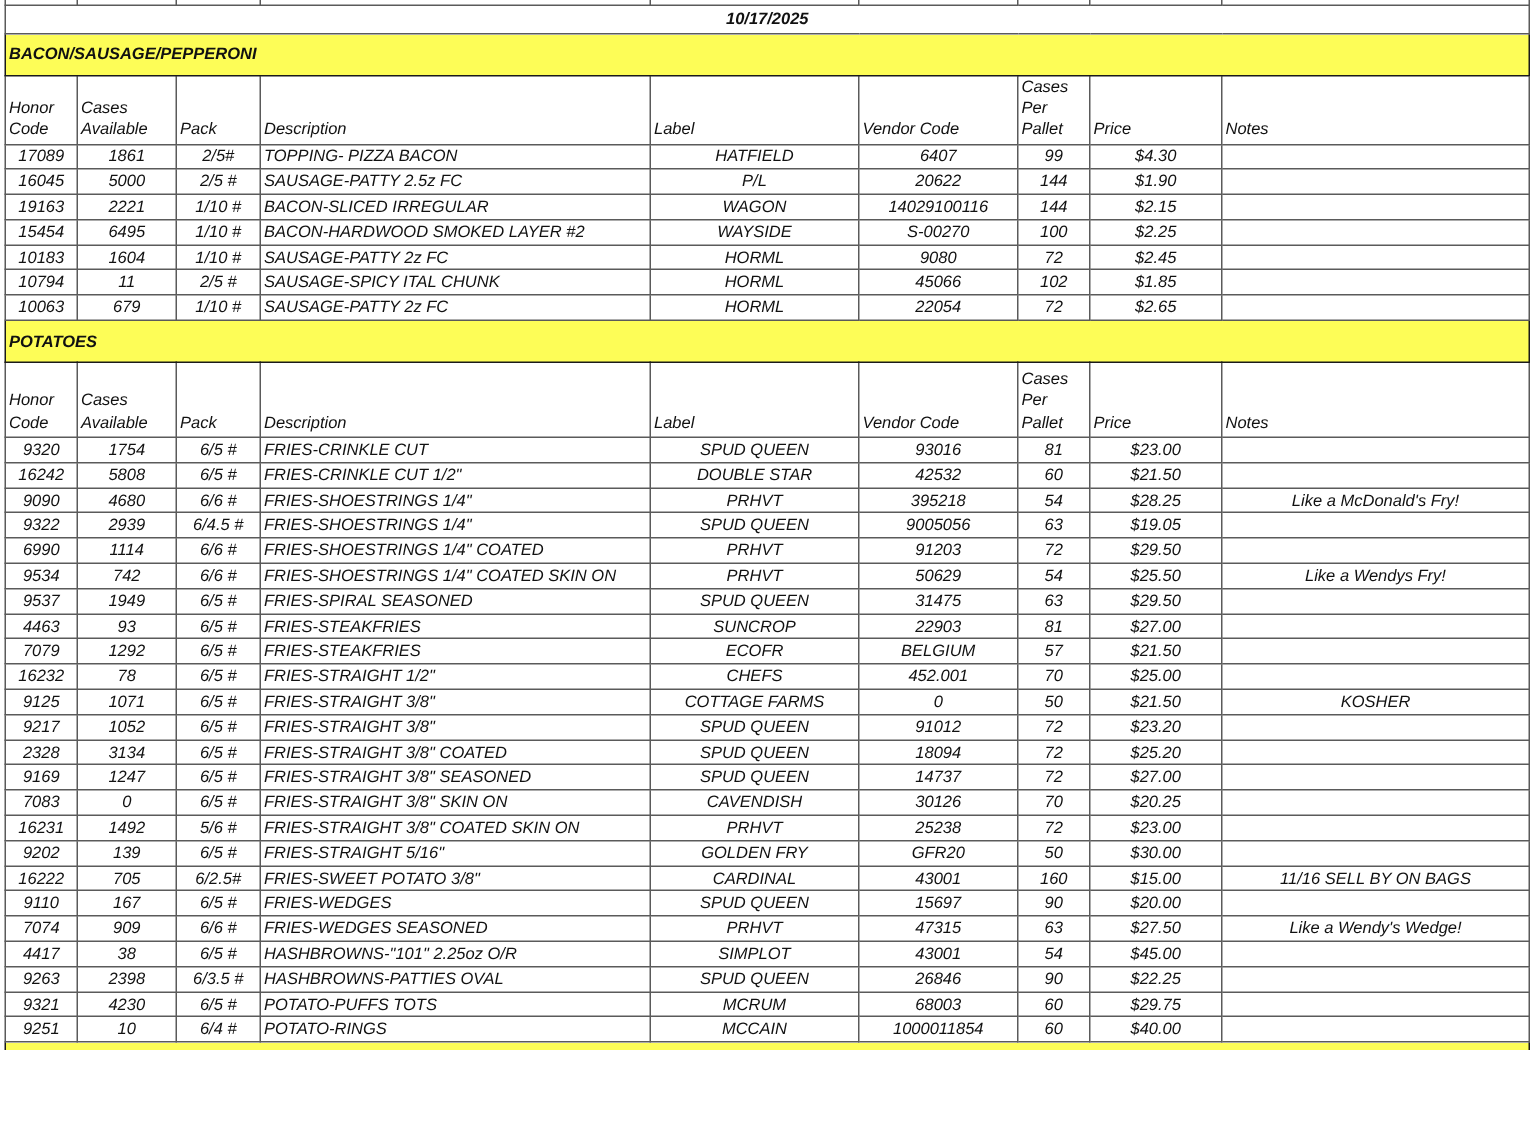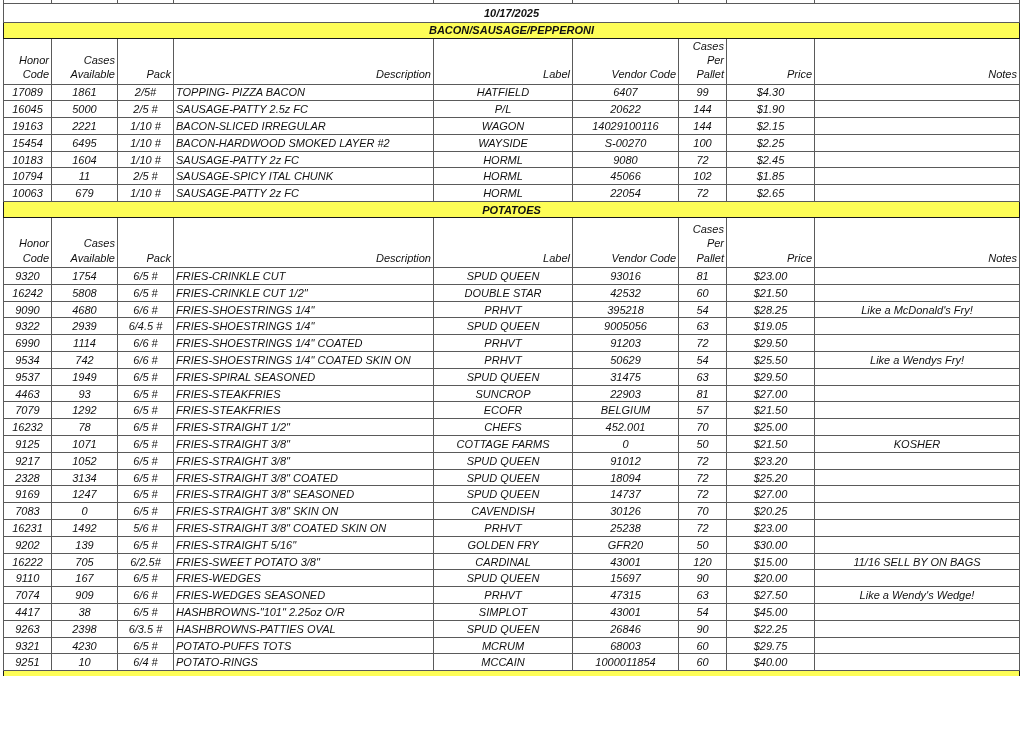--- a/index.html
+++ b/index.html
@@ -13,25 +13,25 @@
     border-collapse: collapse; table-layout: fixed; width: 1016px;
     font-size: 11px; color: #111; font-style: italic;
   }
   td, th {
     border: 1px solid var(--grid); padding: 0 2px;
     overflow: hidden; white-space: nowrap;
   }
   .partial-top td { height: 3px; border-top: none; background: #fff; }
   .date-row td { height: 19px; font-weight: bold; text-align: center; }
   .section-row td {
-    height: 16px; background: var(--section-bg); font-weight: bold;
-    text-align: center; border-color: var(--dark); margin-left: 10px;
+    height: 28px; background: var(--section-bg); font-weight: bold;
+    border-color: var(--dark); margin-left: 10px;
   }
   .colheader-row th {
-    height: 46px; vertical-align: bottom; text-align: right;
+    height: 46px; vertical-align: bottom; text-align: left;
     font-weight: normal; white-space: normal; line-height: 1.3;
     padding-bottom: 2px; background: #fff;
   }
   .colheader-row.tall th { height: 50px; }
   .data-row td { height: 16.8px; text-align: center; }
   .data-row td.col-description { text-align: left; }
   tfoot td { height: 5px; background: var(--section-bg); border-color: var(--dark); border-bottom: none; }
 </style>
 </head>
 <body>
@@ -358,21 +358,21 @@
           <td class="col-price">$30.00</td>
           <td class="col-notes"></td>
         </tr>
         <tr class="data-row">
           <td class="col-honor_code">16222</td>
           <td class="col-cases_available">705</td>
           <td class="col-pack">6/2.5#</td>
           <td class="col-description">FRIES-SWEET POTATO 3/8"</td>
           <td class="col-label">CARDINAL</td>
           <td class="col-vendor_code">43001</td>
-          <td class="col-cases_per_pallet">120</td>
+          <td class="col-cases_per_pallet">160</td>
           <td class="col-price">$15.00</td>
           <td class="col-notes">11/16 SELL BY ON BAGS</td>
         </tr>
         <tr class="data-row">
           <td class="col-honor_code">9110</td>
           <td class="col-cases_available">167</td>
           <td class="col-pack">6/5 #</td>
           <td class="col-description">FRIES-WEDGES</td>
           <td class="col-label">SPUD QUEEN</td>
           <td class="col-vendor_code">15697</td>

